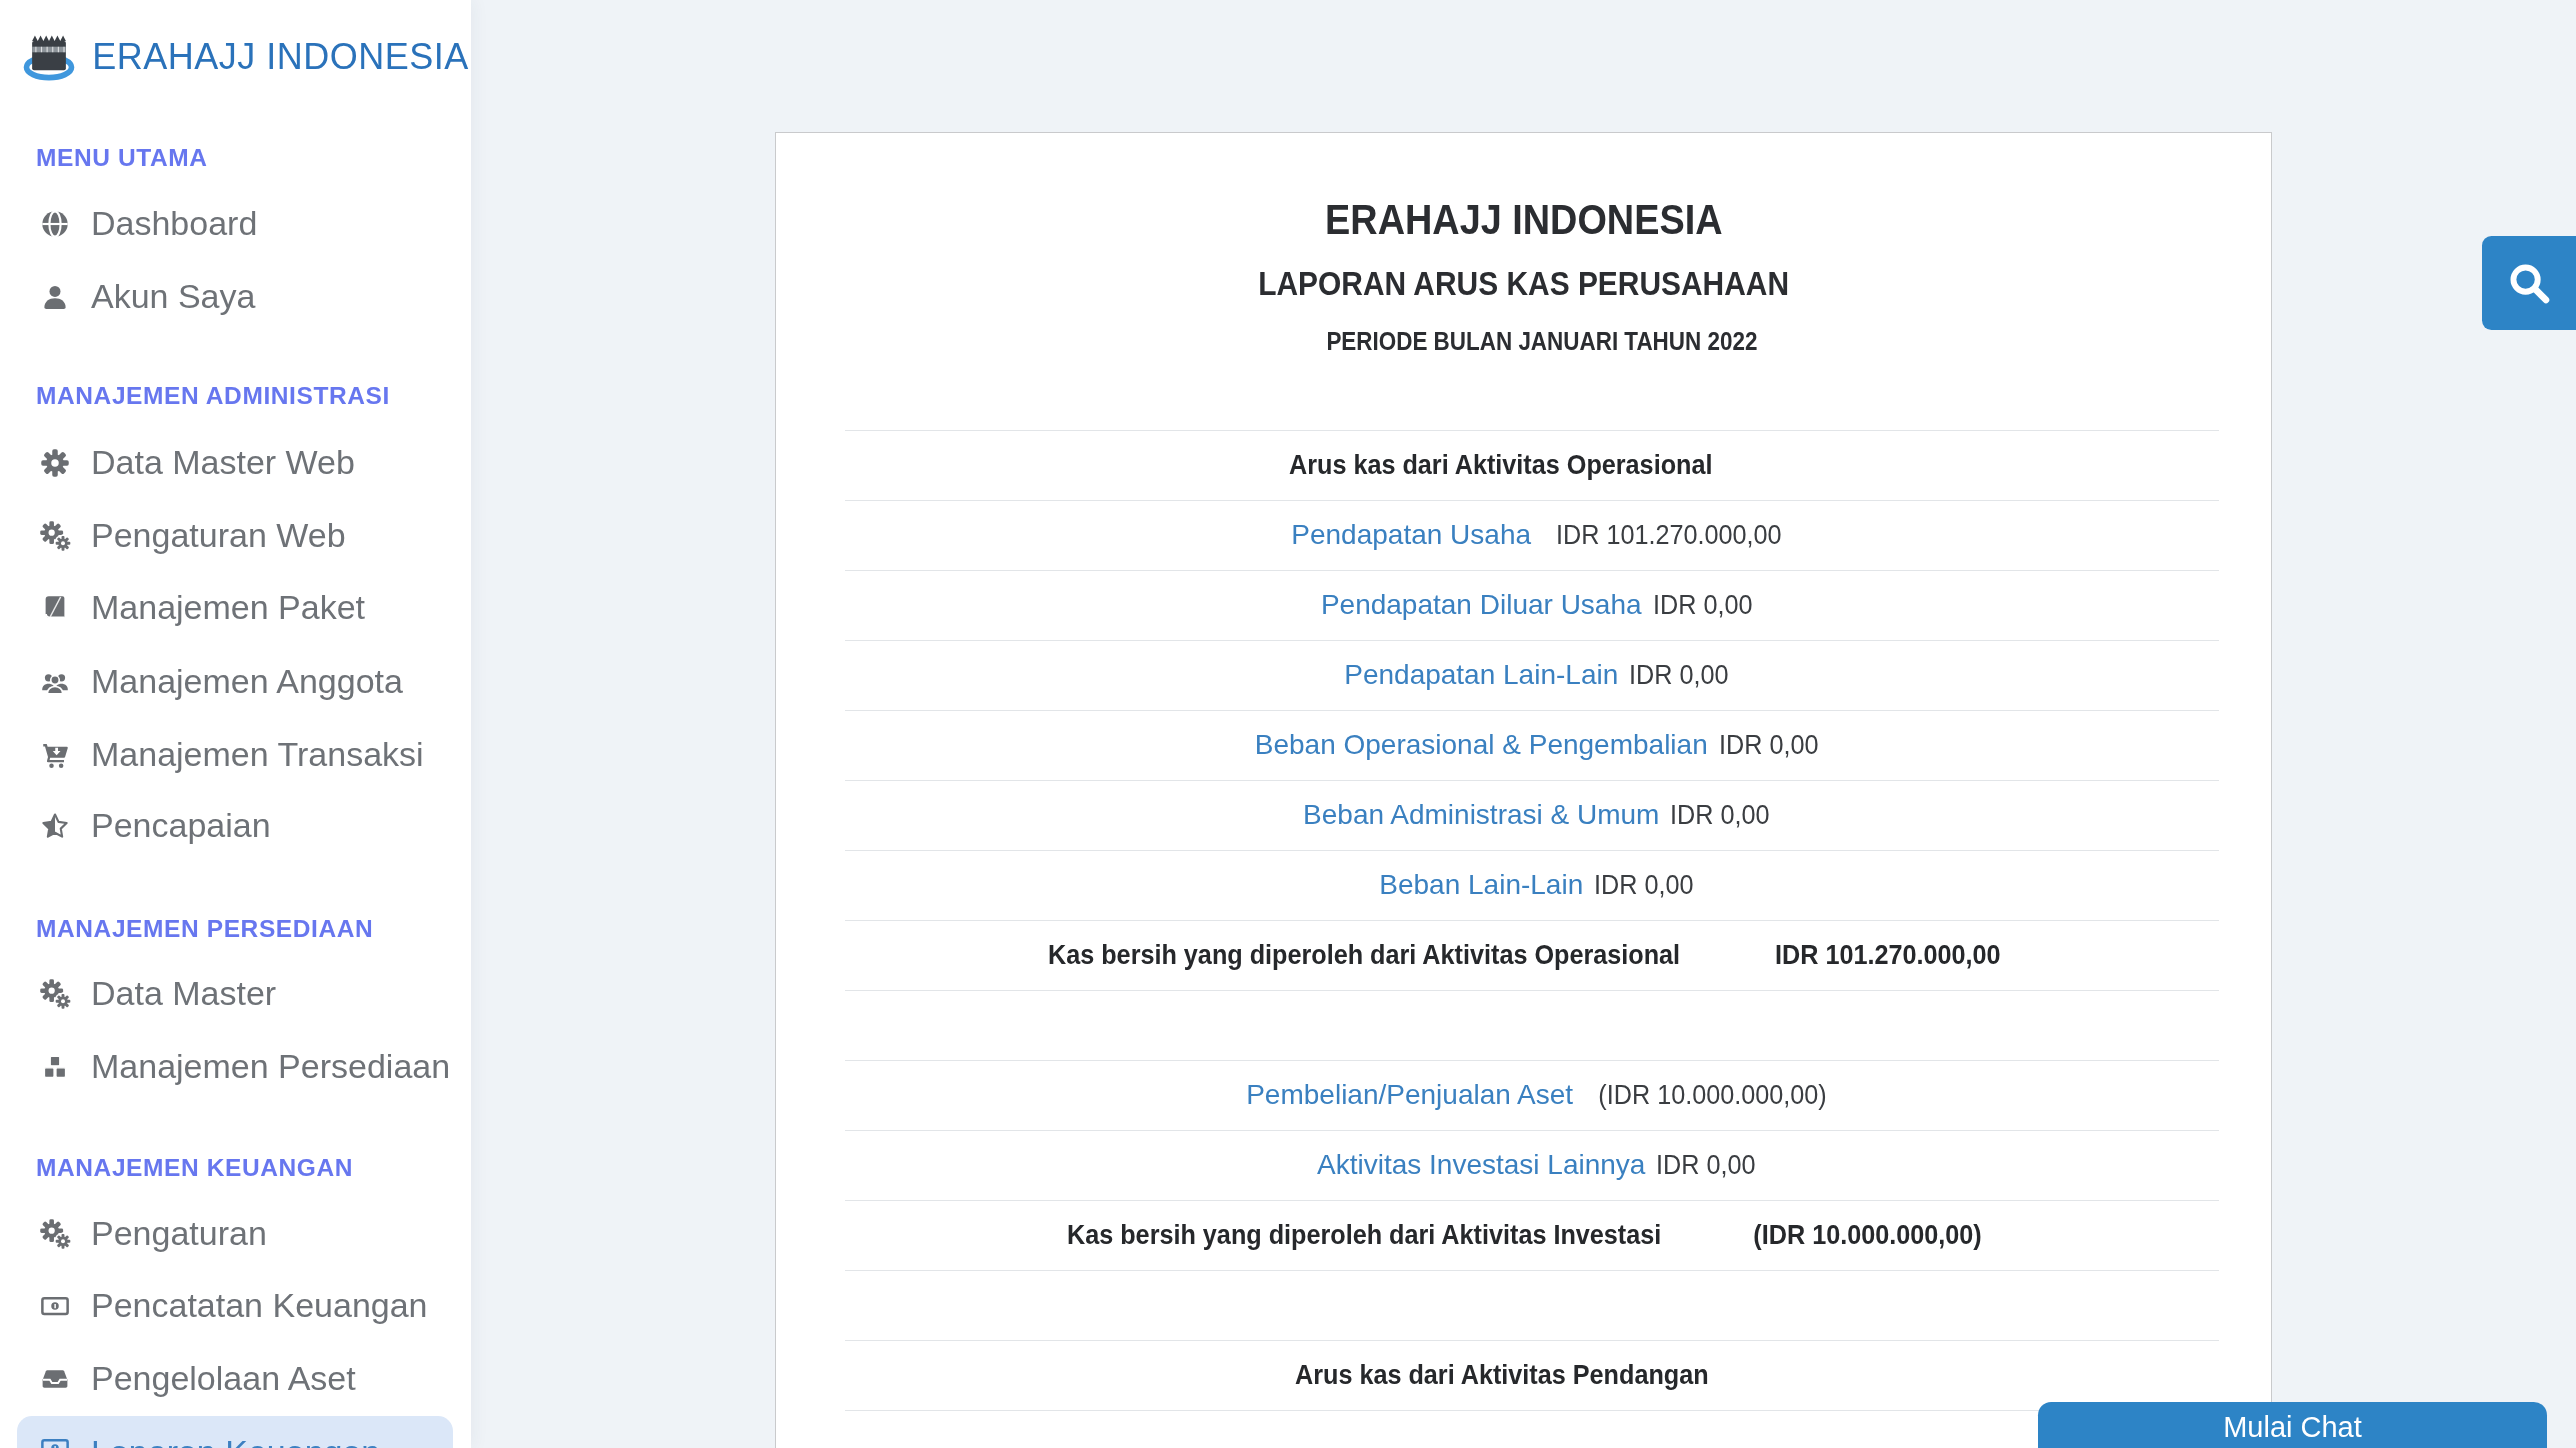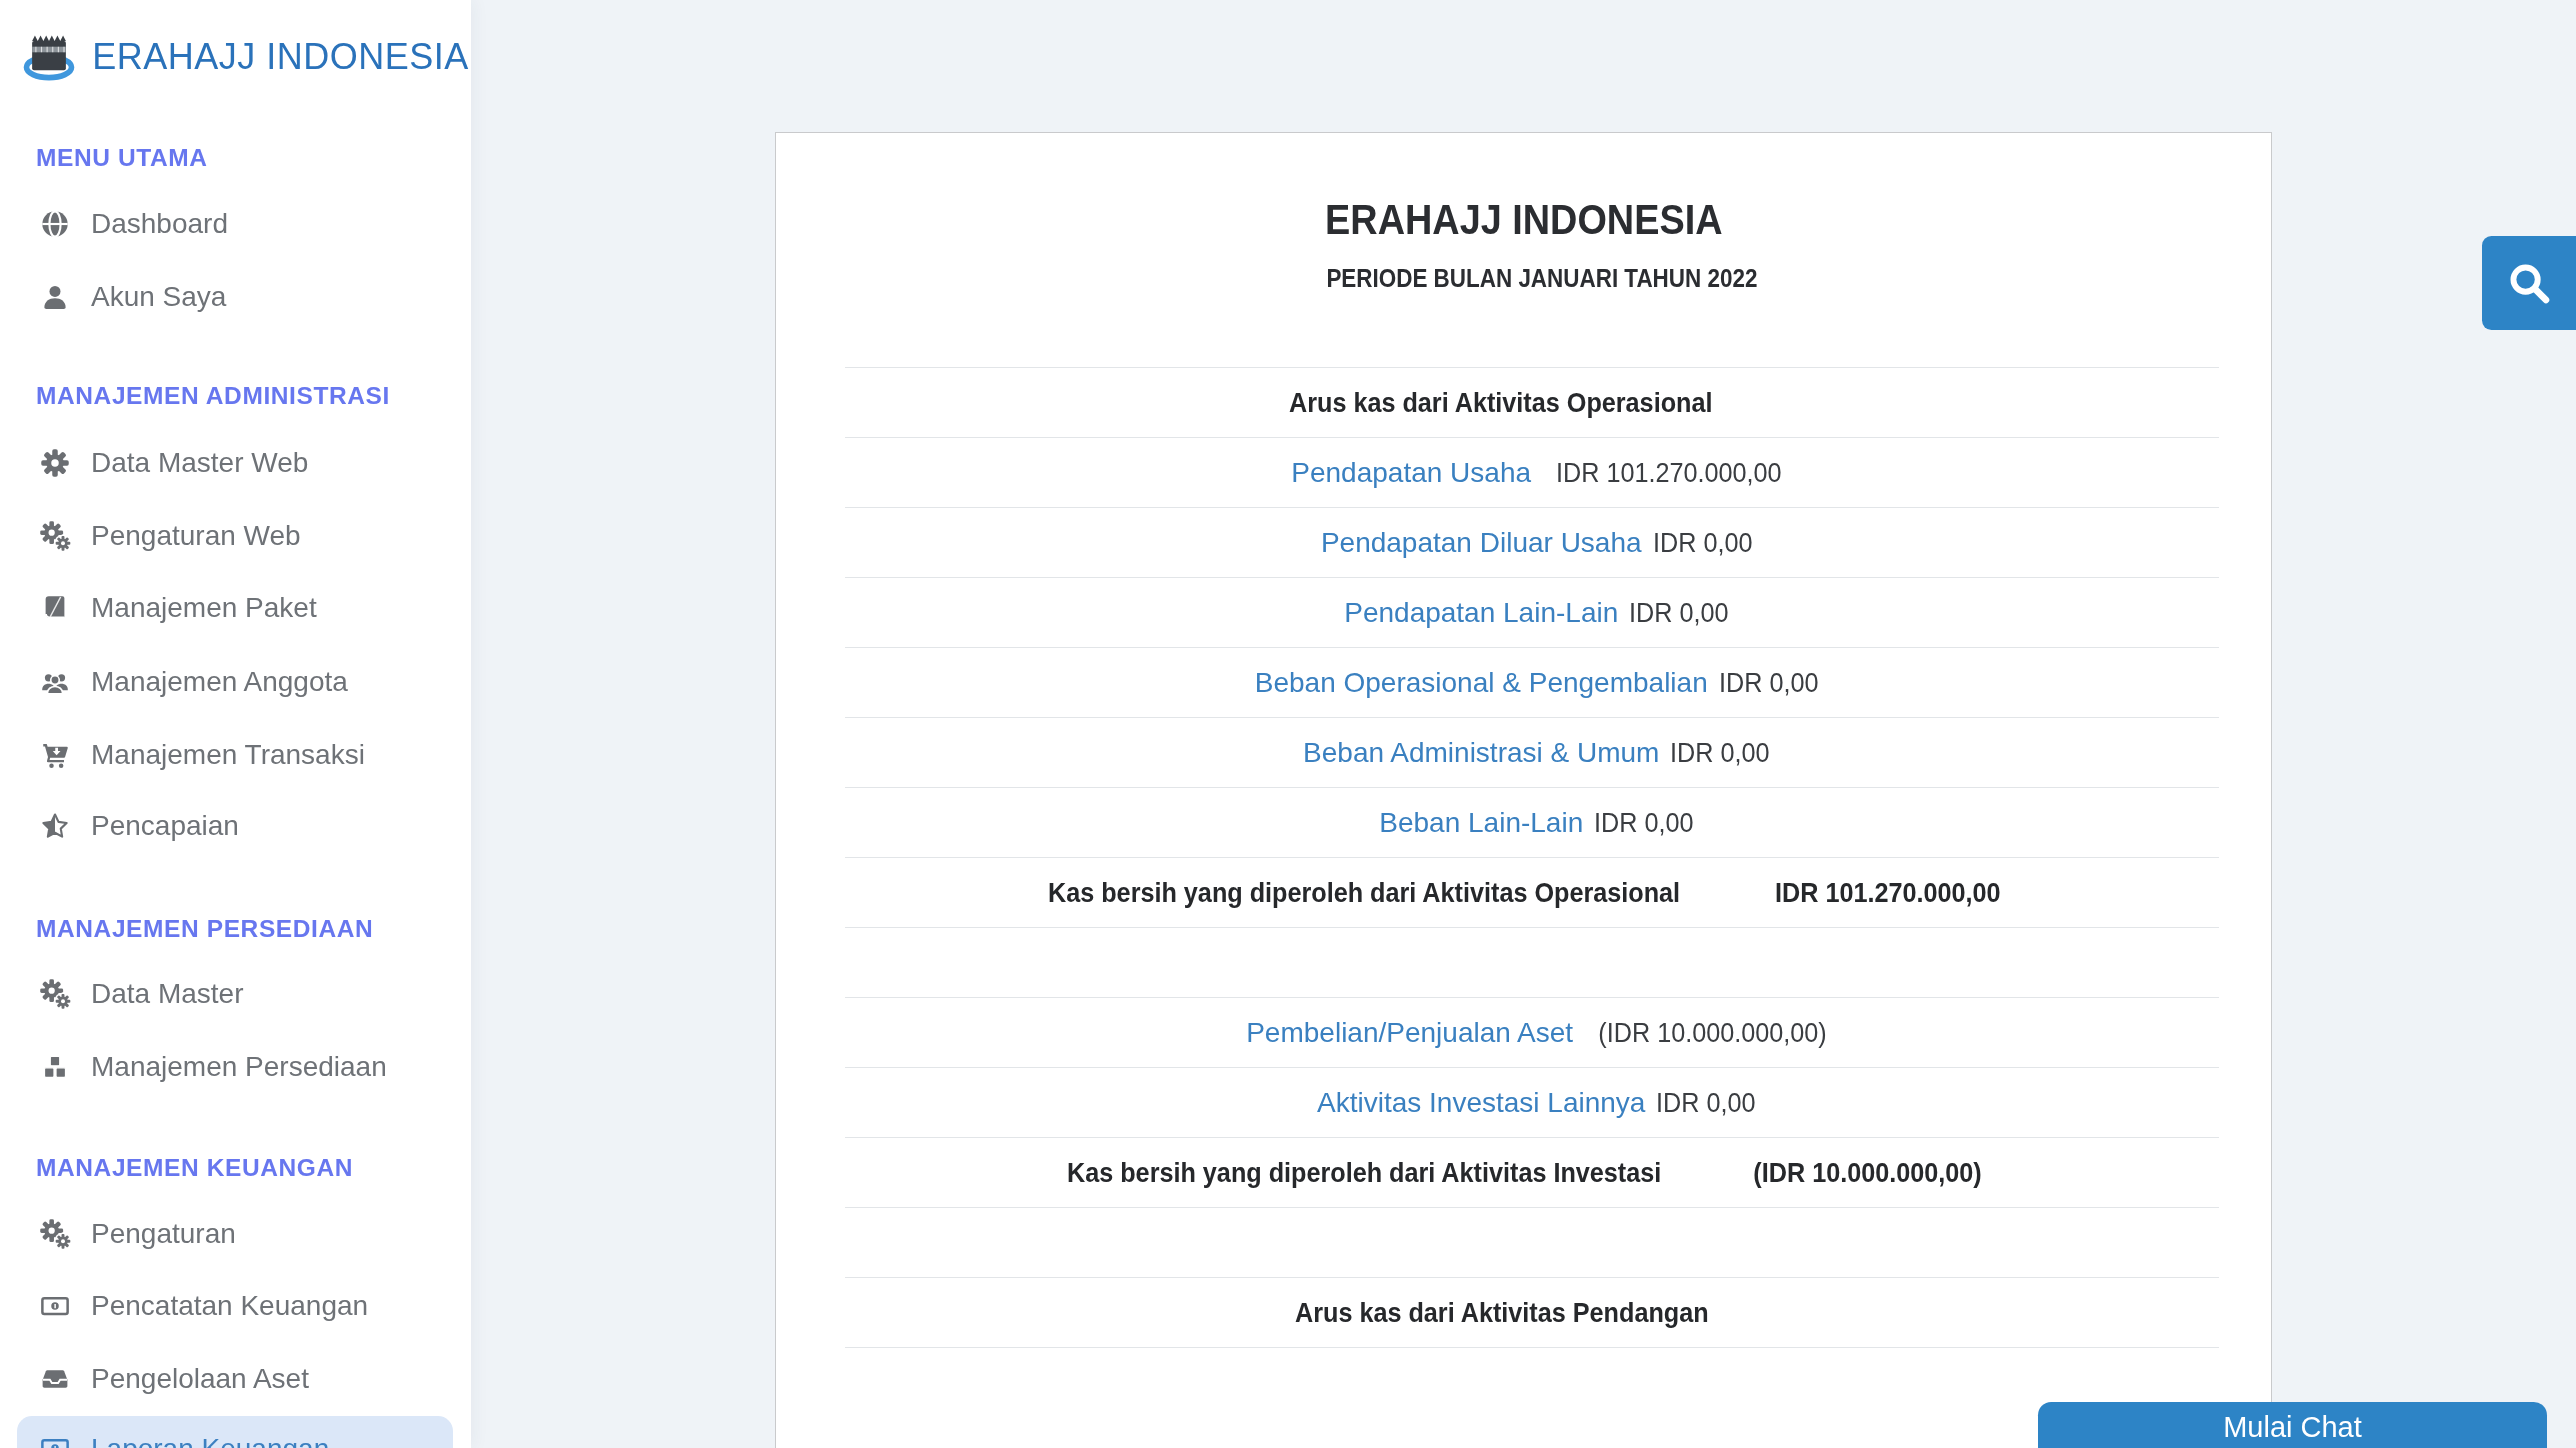--- a/index.html
+++ b/index.html
@@ -30,21 +30,21 @@
     position:absolute; left:36px;
     font-size:24.5px; font-weight:600; letter-spacing:0.6px; color:#6777ef;
     white-space:nowrap;
   }
   .side-item {
     position:absolute; left:36px; height:41px;
     display:flex; align-items:center; gap:17px;
     cursor:pointer; white-space:nowrap;
   }
   .side-item .ico { width:38px; display:flex; justify-content:center; align-items:center; flex:none; }
-  .side-item .lbl { font-size:28px; color:#6e7277; }
+  .side-item .lbl { font-size:34px; color:#6e7277; }
   .side-item.active {
     left:17px; top:1416px; width:436px; height:85px;
     background:#dbe7f8; border-radius:15px;
     padding:17px 0 0 19px; align-items:flex-start;
   }
   .side-item.active .lbl { color:#3c80c1; }
 
   
   .card {
     position:absolute; left:775px; top:132px; width:1497px; height:1339px;
@@ -335,20 +335,21 @@
       </svg>
     </span>
     <span class="lbl">Laporan Keuangan</span>
   </div>
 
 </aside>
 
 <section class="card">
   <div class="report-head">
     <span class="h1"><span class="squish">ERAHAJJ INDONESIA</span></span>
+    <span class="h2"><span class="squish">LAPORAN ARUS KAS PERUSAHAAN</span></span>
     <span class="h3"><span class="squish">PERIODE BULAN JANUARI TAHUN 2022</span></span>
   </div>
 
   <div class="fin-table">
 
     <div class="frow header-row">
       <span class="cell-label"><span class="sqL">Arus kas dari Aktivitas Operasional</span></span>
       <span class="cell-amount"></span>
     </div>
     <div class="frow link-row">

